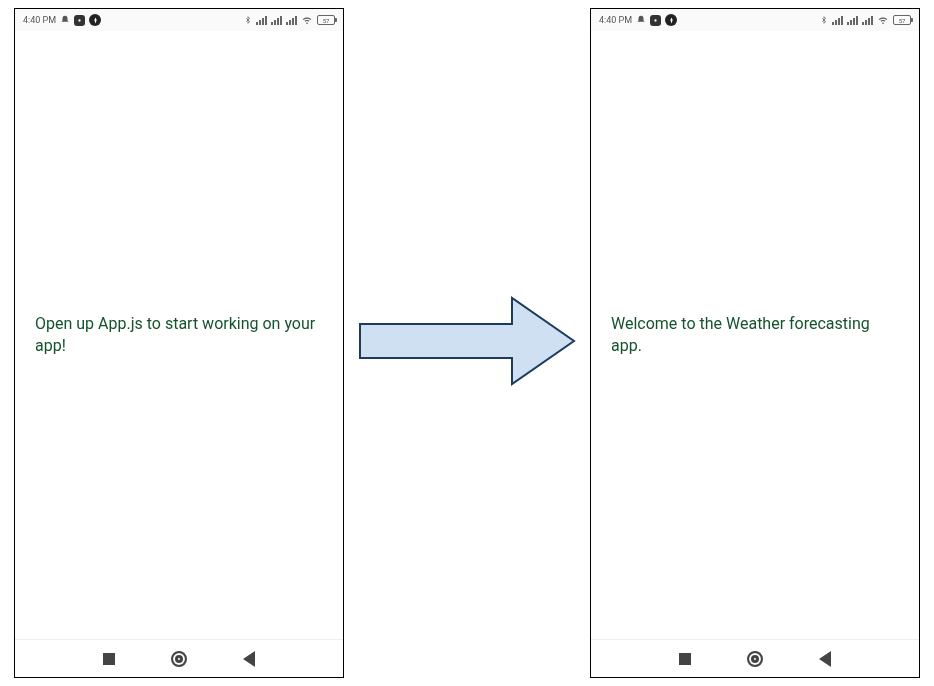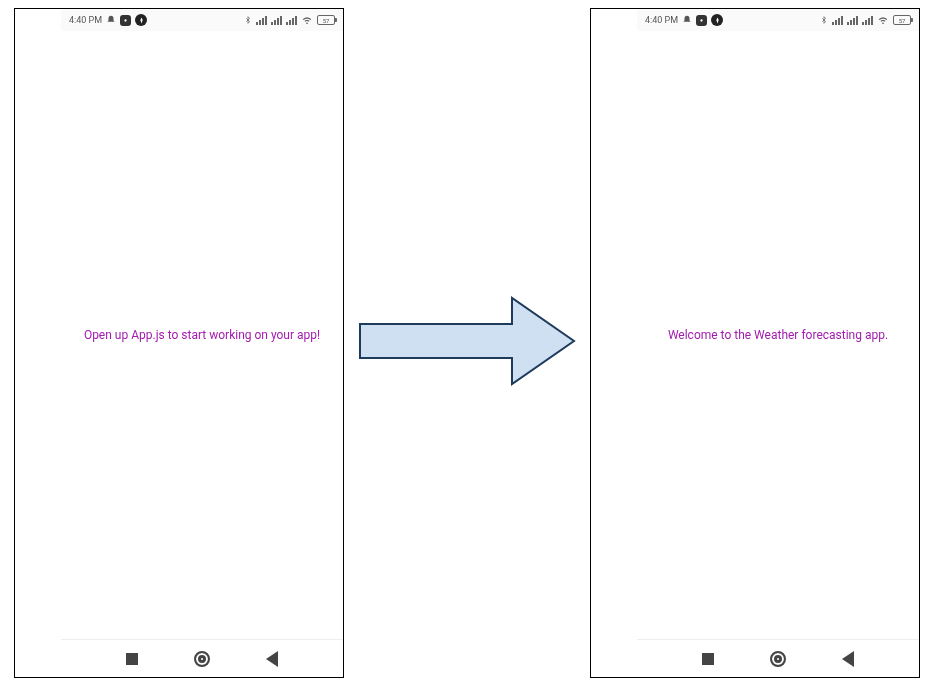--- a/index.html
+++ b/index.html
@@ -24,21 +24,20 @@
       padding: 8px 14px;
     }
     .phone {
       width: 330px;
       height: 670px;
       border: 1px solid #000;
       background: #fff;
       display: flex;
       flex-direction: column;
       position: relative;
-      padding-left: 46px;
     }
     .status-bar {
       height: 22px;
       display: flex;
       align-items: center;
       justify-content: space-between;
       padding: 0 8px;
       font-size: 10px;
       color: #444;
       background: #fafafa;
@@ -101,22 +100,22 @@
       border-radius: 0 1px 1px 0;
     }
     .screen-content {
       flex: 1;
       display: flex;
       align-items: center;
       justify-content: center;
       padding: 0 20px;
     }
     .message {
-      font-size: 12px;
-      color: #a21caf;
+      font-size: 16px;
+      color: #14532d;
       text-align: left;
       line-height: 1.4;
     }
     .nav-bar {
       height: 38px;
       display: flex;
       align-items: center;
       justify-content: center;
       gap: 56px;
       border-top: 1px solid #eee;

